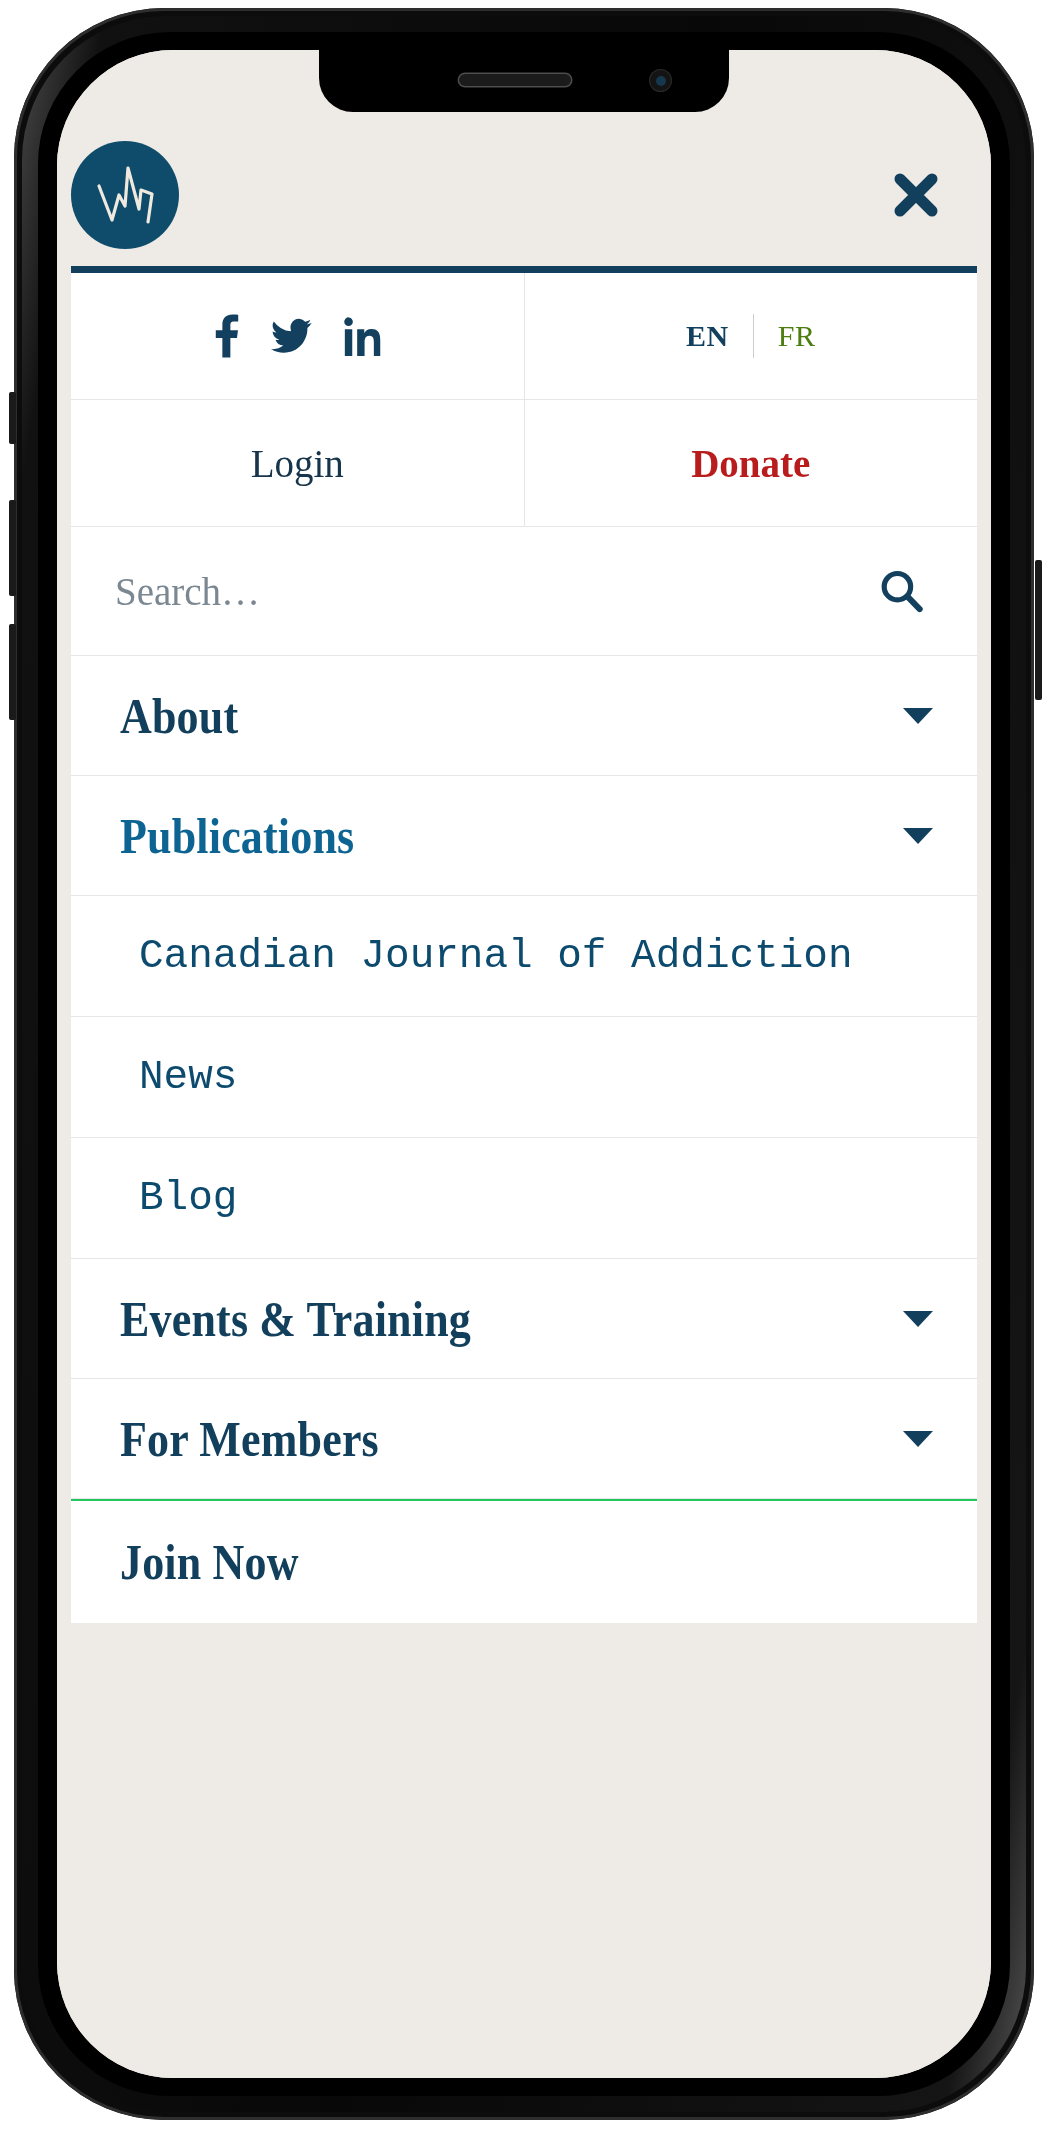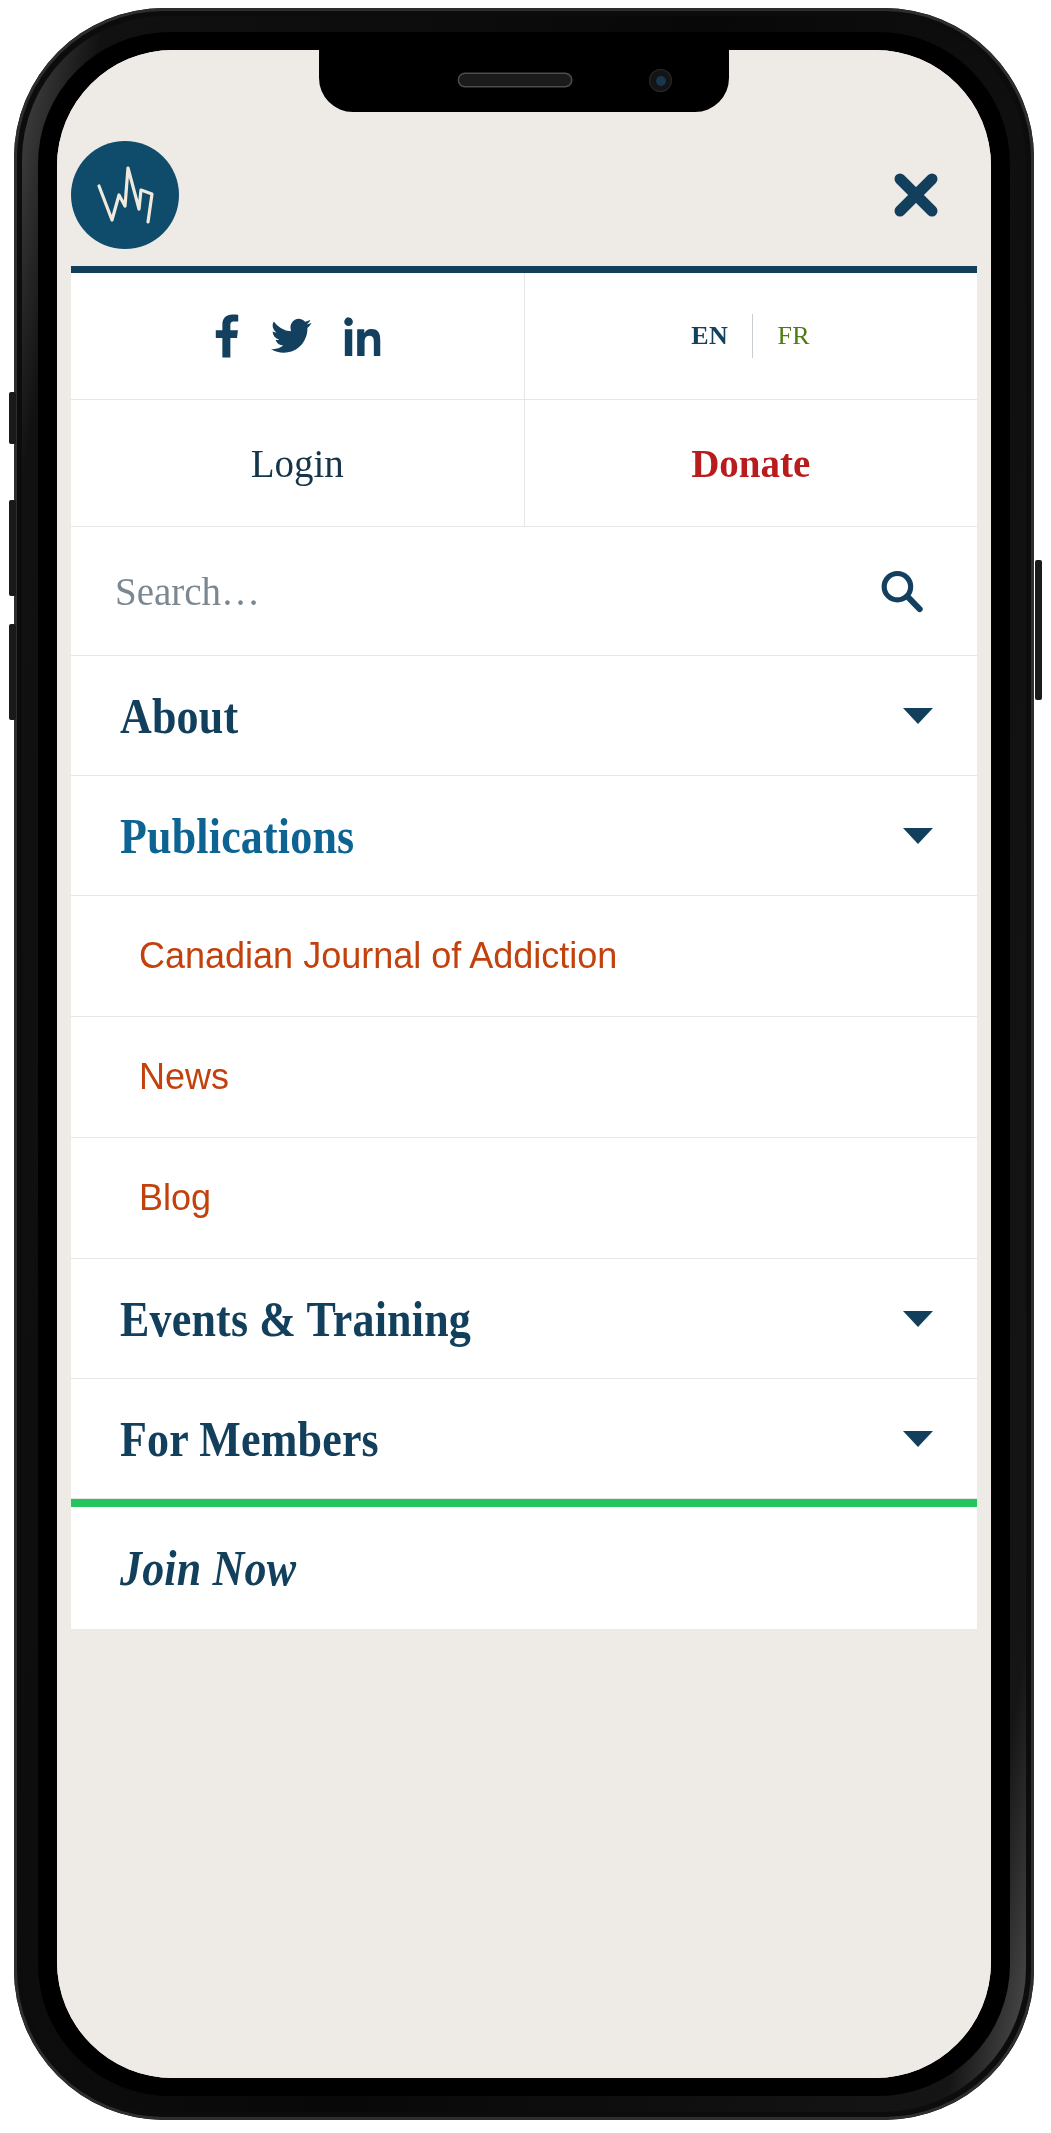--- a/index.html
+++ b/index.html
@@ -182,21 +182,21 @@
   }
   .social-icons svg { display: block; }
 
   .lang-group {
     display: flex;
     align-items: center;
     gap: 0;
     font-family: "Liberation Serif", "DejaVu Serif", serif;
   }
   .lang {
-    font-size: 26px;
+    font-size: 30px;
     letter-spacing: 0.5px;
     padding: 0 24px;
   }
   .lang.active { color: #12405e; font-weight: bold; }
   .lang.inactive { color: #4d7c0f; font-weight: normal; }
   .lang-sep {
     width: 1px;
     height: 44px;
     background: #c8cdd2;
   }
@@ -266,32 +266,31 @@
   }
 
   .sub-item {
     display: flex;
     align-items: center;
     min-height: 120px;
     padding: 0 44px 0 68px;
     border-bottom: 1px solid #e6e6e6;
   }
   .sub-label {
-    font-family: Liberation Sans, sans-serif;
+    font-family: Liberation Mono, monospace;
     font-weight: normal;
-    font-size: 36px;
-    color: #c2410c;
+    font-size: 41px;
+    color: #0c4a6e;
     white-space: nowrap;
   }
 
   .nav-item.join {
-    border-top: 8px solid #22c55e;
+    border-top: 2px solid #22c55e;
     border-bottom: 0;
     min-height: 122px;
-    font-style: italic;
   }
 </style>
 </head>
 <body>
 
 <div class="phone-wrap">
   <div class="phone-outer"></div>
   <div class="phone-band"></div>
   <div class="phone-inner-bezel"></div>
 

